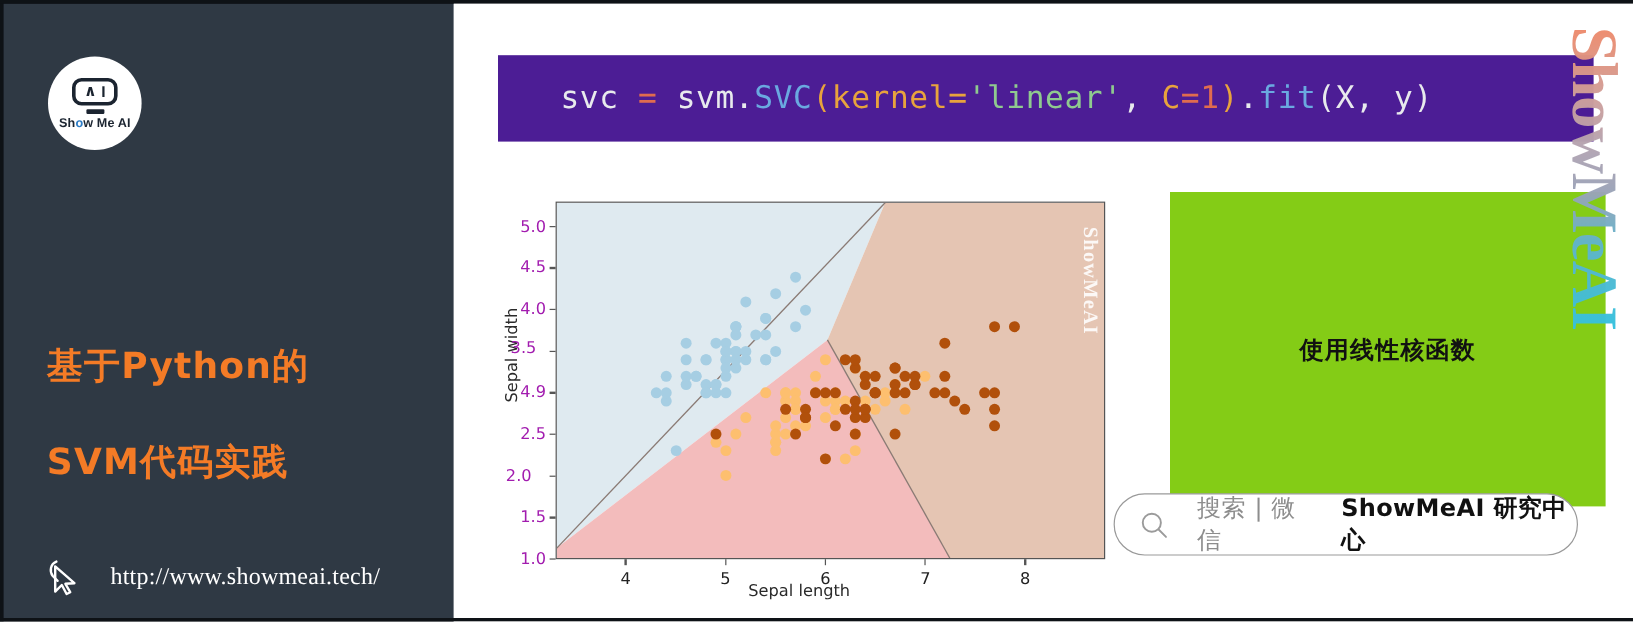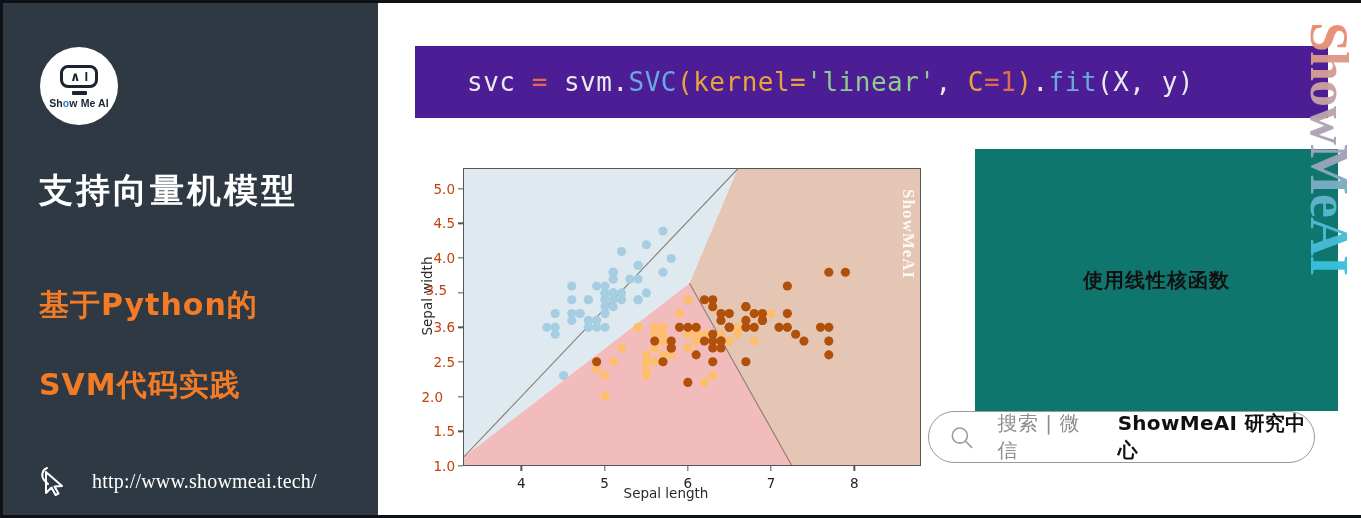--- a/index.html
+++ b/index.html
@@ -116,21 +116,21 @@
   #plotbox {
     position: absolute; left: 54px; top: 35px;
     width: 458px; height: 298px;
     border: 1.3px solid #555;
     overflow: hidden;
   }
   #plotsvg { display: block; width: 100%; height: 100%; }
   .ytick {
     position: absolute; right: 100%; margin-right: 7px;
     transform: translateY(-50%);
-    font-size: 13.5px; color: #c2410c; white-space: nowrap;
+    font-size: 13.5px; color: #a21caf; white-space: nowrap;
     font-family: "DejaVu Sans", sans-serif;
   }
   .ytick-mark {
     position: absolute; right: 100%; width: 5px; height: 1.3px;
     background: #555; transform: translateY(-50%);
   }
   .xtick {
     position: absolute; top: 100%; margin-top: 8px;
     transform: translateX(-50%);
     font-size: 13.5px; color: #222;
@@ -144,23 +144,23 @@
     position: absolute; right: 2px; top: 20px;
     font-size: 17px; font-weight: 700; color: rgba(255,255,255,0.88);
     writing-mode: vertical-rl;
     letter-spacing: 1px;
     font-family: "Liberation Serif", serif;
     pointer-events: none;
   }
 
   
   #right-panel {
-    position: absolute; left: 975px; top: 149px;
+    position: absolute; left: 975px; top: 160px;
     width: 363px; height: 262px;
-    background: #0f766e;
+    background: #84cc16;
     display: flex; align-items: center; justify-content: center;
   }
   #right-panel-text {
     font-size: 20px; font-weight: 700; color: #111;
     letter-spacing: 1px;
     font-family: "DejaVu Sans", sans-serif;
   }
 
   
   #searchbar {
@@ -219,21 +219,20 @@
 
   <div id="logo">
     <div class="monitor">
       <span class="m-a">∧</span>
       <span class="m-i">I</span>
     </div>
     <div class="stand"></div>
     <div class="brand"><span>Sh</span><span class="o">o</span><span>w Me AI</span></div>
   </div>
 
-  <div id="sb-title">支持向量机模型</div>
   <div class="sb-sub" id="sb-sub1">基于Python的</div>
   <div class="sb-sub" id="sb-sub2">SVM代码实践</div>
 
   <div id="sb-url-row">
     <svg width="30" height="32" viewBox="0 0 30 32">
       <path d="M8 3 C3 5 2 11 5 15 L9 19" fill="none" stroke="#ffffff" stroke-width="2" stroke-linecap="round"></path>
       <path d="M7 7 L7 28 L12.5 22.5 L16.5 30 L19.5 28.5 L15.5 21.5 L23 21 Z" fill="none" stroke="#ffffff" stroke-width="2" stroke-linejoin="round"></path>
     </svg>
     <span id="sb-url">http://www.showmeai.tech/</span>
   </div>
@@ -415,21 +414,21 @@
   </div>
   <div id="axes-ticks">
       <div class="ytick" style="top: 333px; right: 460px; margin-right: 8px;">1.0</div>
       <div class="ytick-mark" style="top: 333px; right: 460px;"></div>
       <div class="ytick" style="top: 298.349px; right: 460px; margin-right: 8px;">1.5</div>
       <div class="ytick-mark" style="top: 298.349px; right: 460px;"></div>
       <div class="ytick" style="top: 263.698px; right: 472px; margin-right: 8px;">2.0</div>
       <div class="ytick-mark" style="top: 263.698px; right: 460px;"></div>
       <div class="ytick" style="top: 229.047px; right: 460px; margin-right: 8px;">2.5</div>
       <div class="ytick-mark" style="top: 229.047px; right: 460px;"></div>
-      <div class="ytick" style="top: 194.395px; right: 460px; margin-right: 8px;">3.6</div>
+      <div class="ytick" style="top: 194.395px; right: 460px; margin-right: 8px;">4.9</div>
       <div class="ytick-mark" style="top: 194.395px; right: 460px;"></div>
       <div class="ytick" style="top: 157px; right: 460px; margin-right: 16px;">3.5</div>
       <div class="ytick-mark" style="top: 159.744px; right: 460px;"></div>
       <div class="ytick" style="top: 125.093px; right: 460px; margin-right: 8px;">4.0</div>
       <div class="ytick-mark" style="top: 125.093px; right: 460px;"></div>
       <div class="ytick" style="top: 90.4419px; right: 460px; margin-right: 8px;">4.5</div>
       <div class="ytick-mark" style="top: 90.4419px; right: 460px;"></div>
       <div class="ytick" style="top: 55.7907px; right: 460px; margin-right: 8px;">5.0</div>
       <div class="ytick-mark" style="top: 55.7907px; right: 460px;"></div>
       <div class="xtick" style="left: 112.291px; top: 342px; margin-top: 0px;">4</div>

